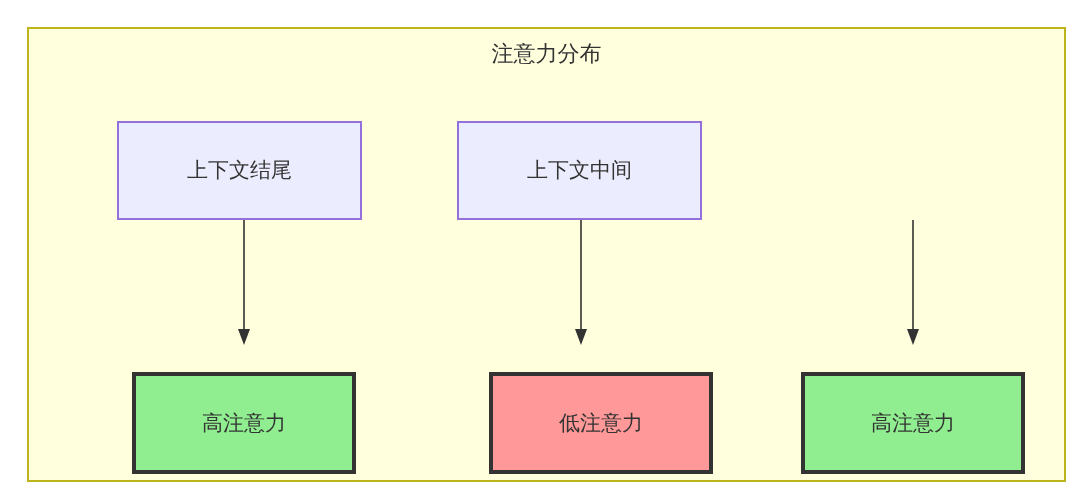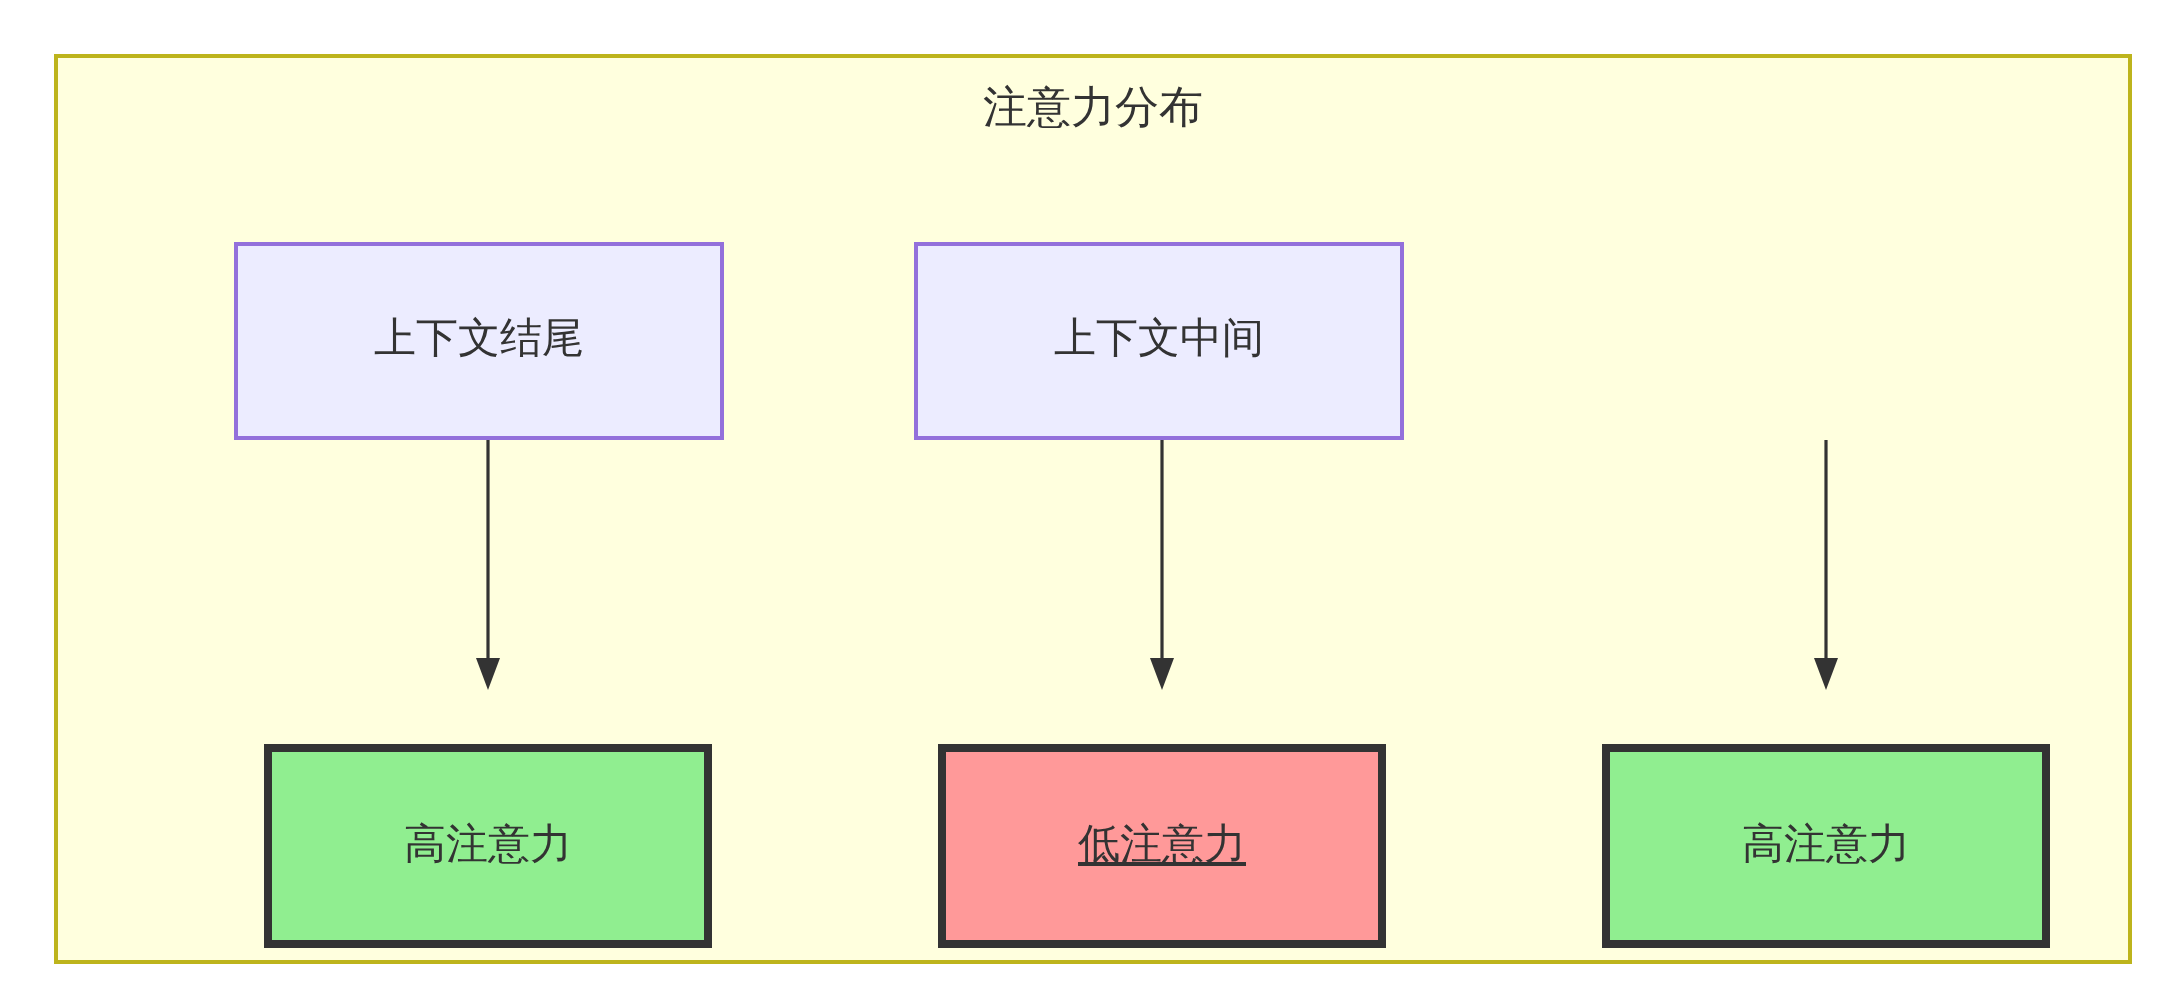--- a/index.html
+++ b/index.html
@@ -82,21 +82,21 @@
   .node.attention.low {
     background: #ff9999;
   }
 
   
   .col-1.context { left: 88px; }
   .col-2.context { left: 428px; text-align: right; }
   .col-3.context { left: 760px; }
 
   .col-1.attention { left: 103px; }
-  .col-2.attention { left: 440px; text-decoration: underline; }
+  .col-2.attention { left: 460px; }
   .col-3.attention { left: 772px; }
 
   
   .arrow {
     position: absolute;
     top: 191px;
     width: 14px;
     height: 126px;
     pointer-events: none;
   }

